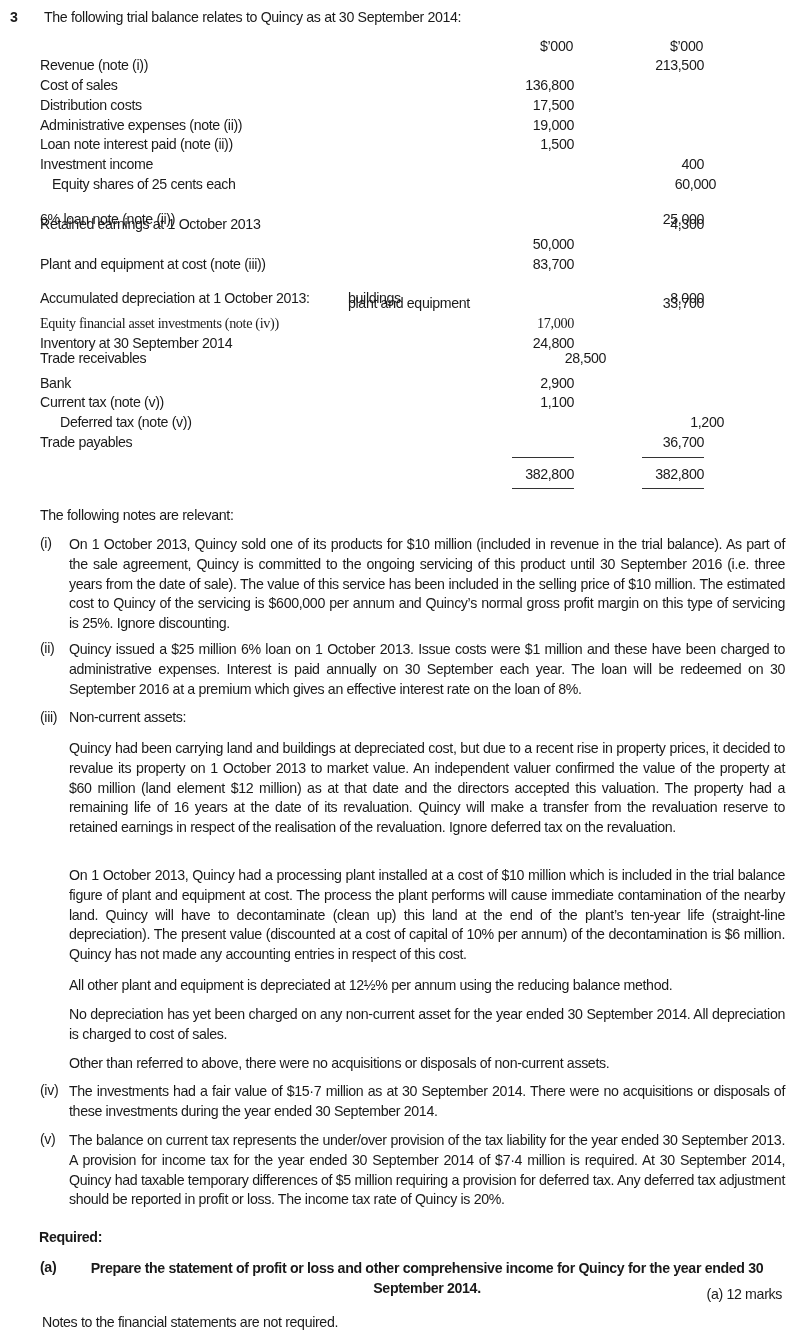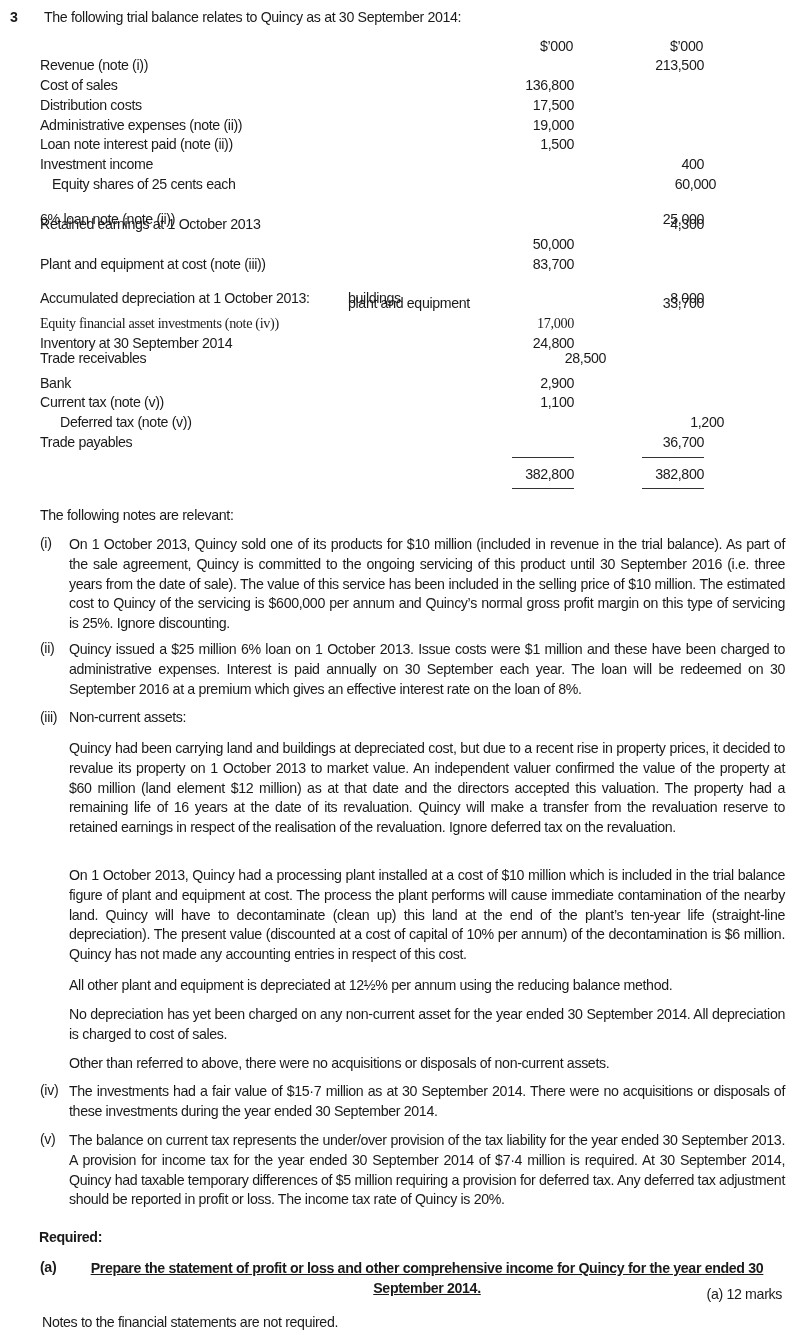--- a/index.html
+++ b/index.html
@@ -178,15 +178,15 @@
 <div class="para cond" style="top:1054px;">Other than referred to above, there were no acquisitions or disposals of non-current assets.</div>
 
 <div class="notelbl cond" style="top:1082px;">(iv)</div>
 <div class="para cond" style="top:1082px;">The investments had a fair value of $15·7 million as at 30 September 2014. There were no acquisitions or disposals of these investments during the year ended 30 September 2014.</div>
 
 <div class="notelbl cond" style="top:1131px;">(v)</div>
 <div class="para cond" style="top:1131px;">The balance on current tax represents the under/over provision of the tax liability for the year ended 30 September 2013. A provision for income tax for the year ended 30 September 2014 of $7·4 million is required. At 30 September 2014, Quincy had taxable temporary differences of $5 million requiring a provision for deferred tax. Any deferred tax adjustment should be reported in profit or loss. The income tax rate of Quincy is 20%.</div>
 
 <div class="abs cond bold" style="left:39px; top:1229px;">Required:</div>
 <div class="notelbl cond bold" style="top:1259px;">(a)</div>
-<div class="para cond bold" style="top:1259px;text-decoration:underline;">Prepare the statement of profit or loss and other comprehensive income for Quincy for the year ended 30 September 2014.</div>
+<div class="para cond bold" style="top:1259px;">Prepare the statement of profit or loss and other comprehensive income for Quincy for the year ended 30 September 2014.</div>
 <div class="abs cond" style="right:30px; top:1286px;">(a)  12 marks</div>
 <div class="abs cond" style="left:42px; top:1314px;">Notes to the financial statements are not required.</div>
 
 </body></html>

